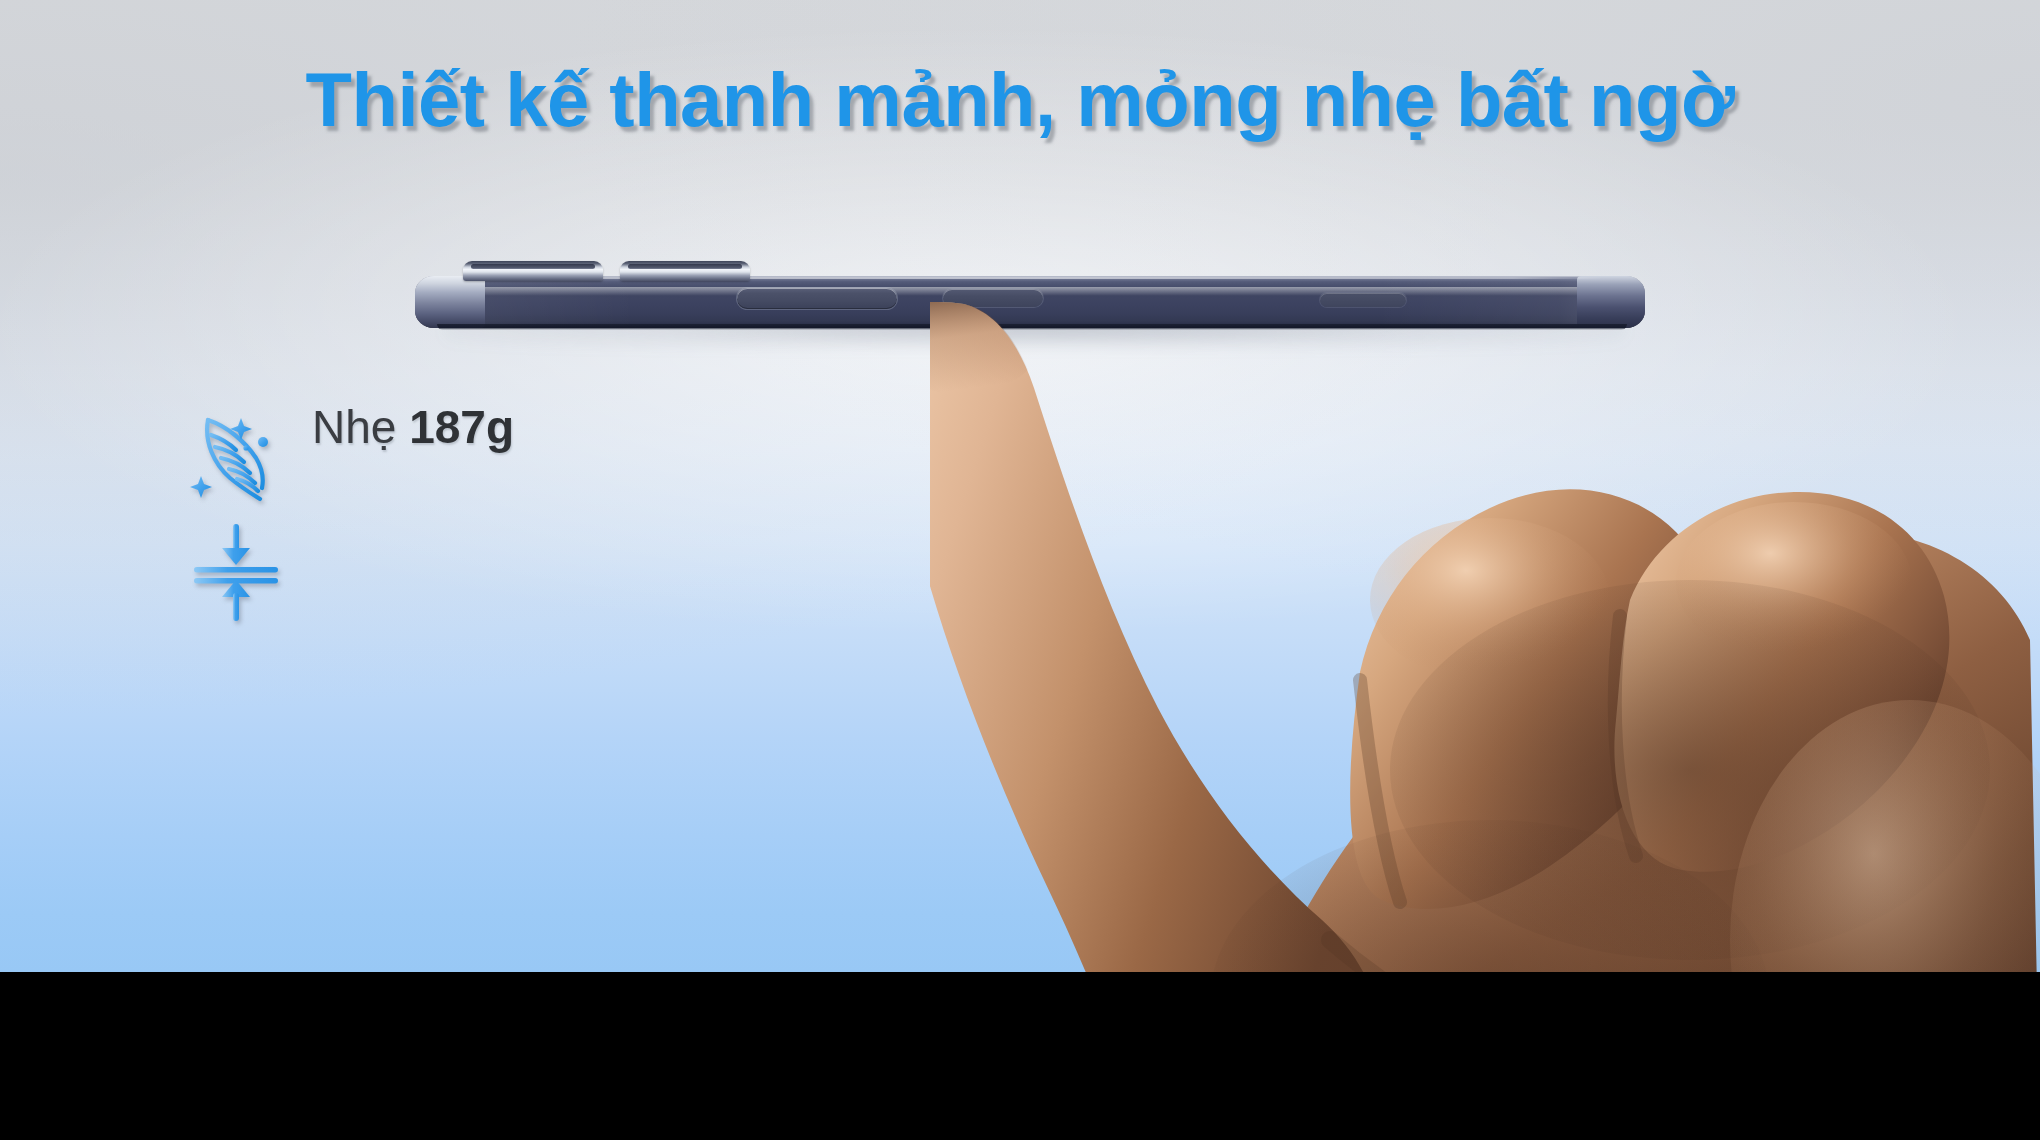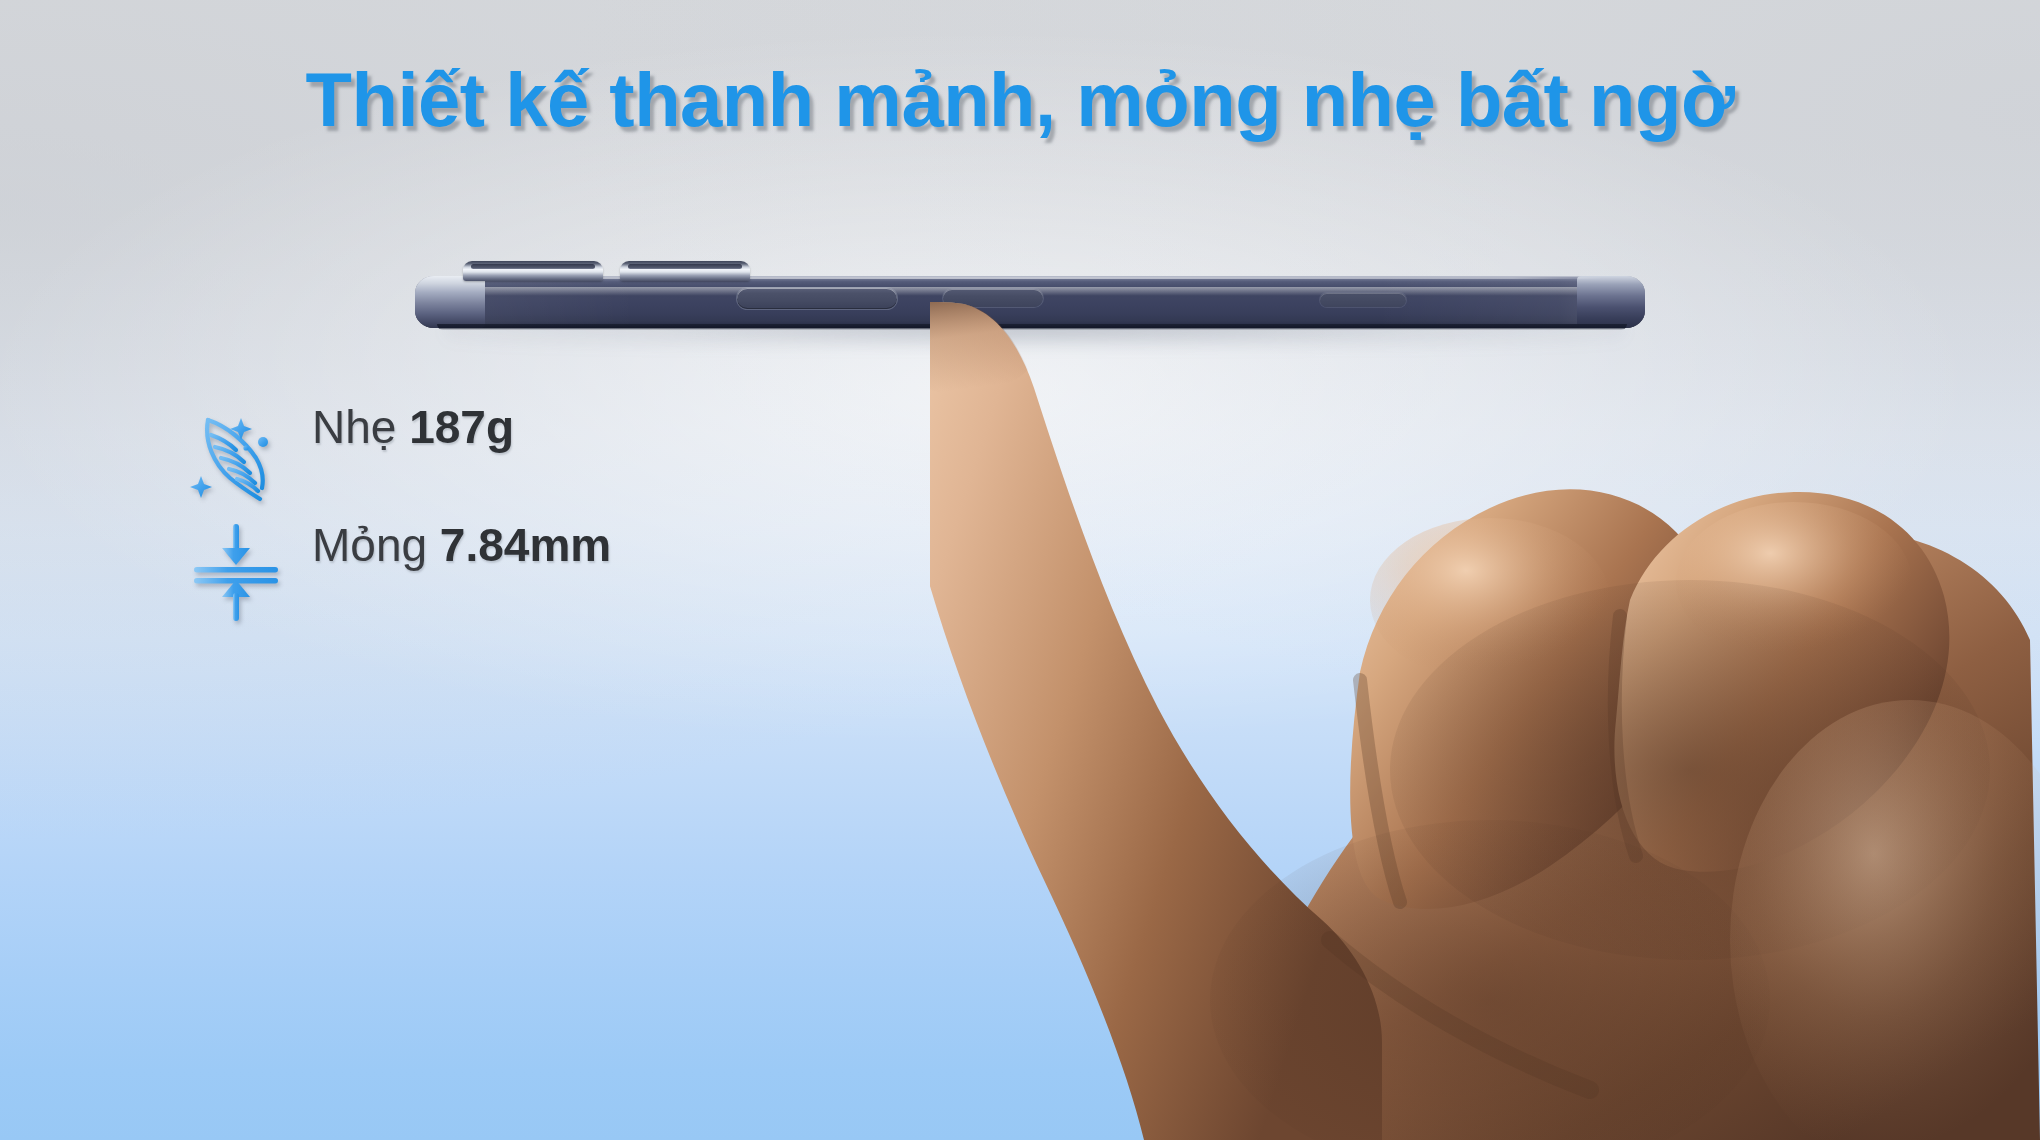--- a/index.html
+++ b/index.html
@@ -3,21 +3,21 @@
 <meta charset="utf-8">
 <style>
   html, body {
     margin: 0;
     padding: 0;
     background: #000;
   }
   #stage {
     position: relative;
     width: 2040px;
-    height: 1140px;
+    height: 972px;
     overflow: hidden;
     font-family: "Liberation Sans", sans-serif;
     background: #d8dadd;
   }
 
   
   .bg-base {
     position: absolute;
     inset: 0;
     background:
@@ -482,21 +482,17 @@
             <path d="M 52 45 L 38 28 L 66 28 Z"></path>
 
             <rect x="10" y="47" width="84" height="5.5" rx="2.8"></rect>
             <rect x="10" y="58" width="84" height="5.5" rx="2.8"></rect>
 
             <path d="M 52 60 L 66 77 L 38 77 Z"></path>
             <rect x="49" y="73" width="6" height="28" rx="3"></rect>
           </g>
         </svg>
       </div>
-      <div class="feature-text">
-        <span>Mỏng</span>
-        <span class="val">7.84mm</span>
-      </div>
     </div>
 
   </div>
 
 </div>
 
 </body></html>

